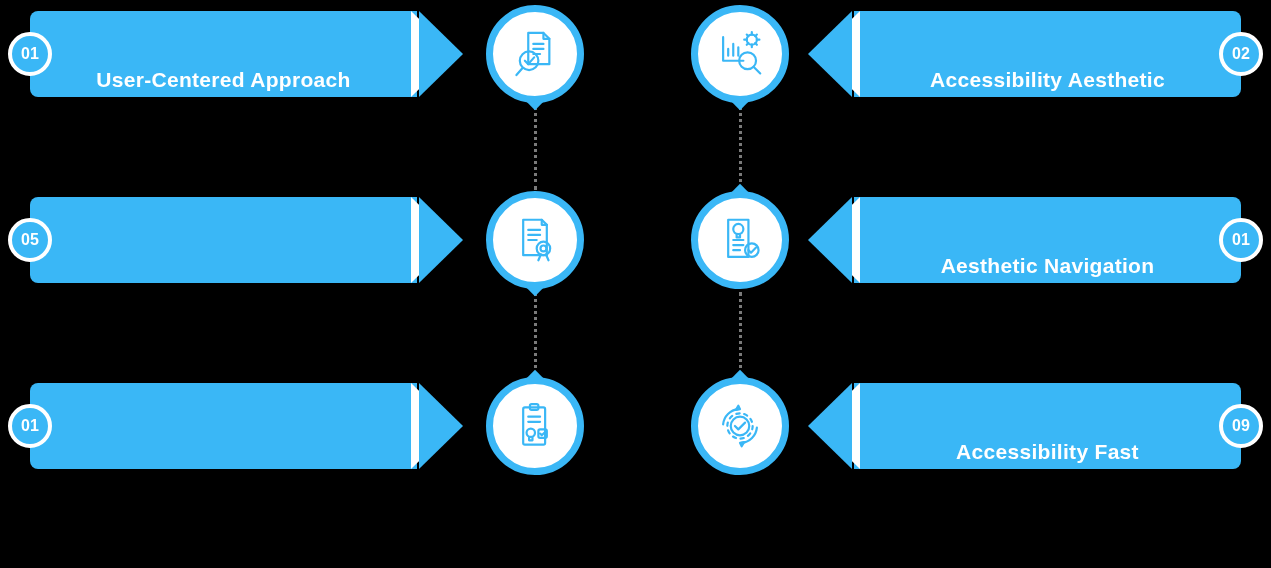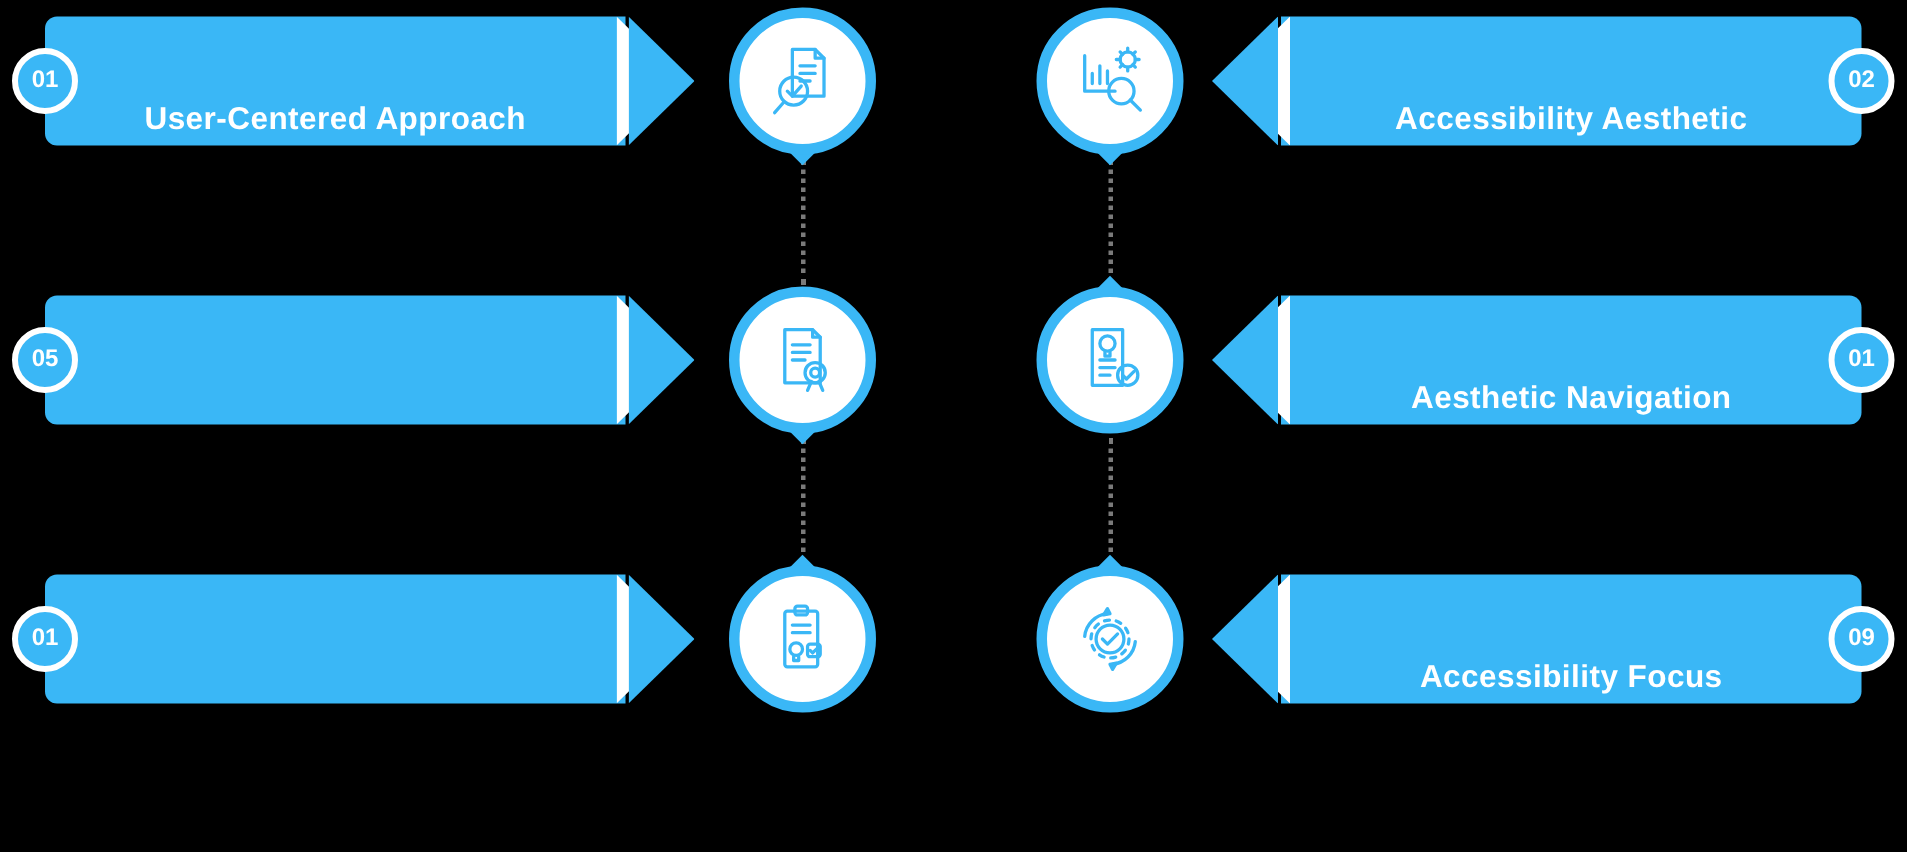--- a/index.html
+++ b/index.html
@@ -171,17 +171,17 @@
       <circle cx="32" cy="32" r="11"></circle>
       <circle cx="32" cy="32" r="15" stroke-dasharray="4 5.4"></circle>
       <path d="M26 32l4 4 8-8"></path>
     </svg>
   </div>
 
   <div class="banner-group right" style="top:383px">
     <div class="bar"></div>
     <div class="chev-white"></div>
     <div class="chev-blue"></div>
-    <div class="banner-label">Accessibility Focus</div>
+    <div class="banner-label">Accessibility Fast</div>
     <div class="num-circle">09</div>
   </div>
 
 </div>
 
 </body></html>

